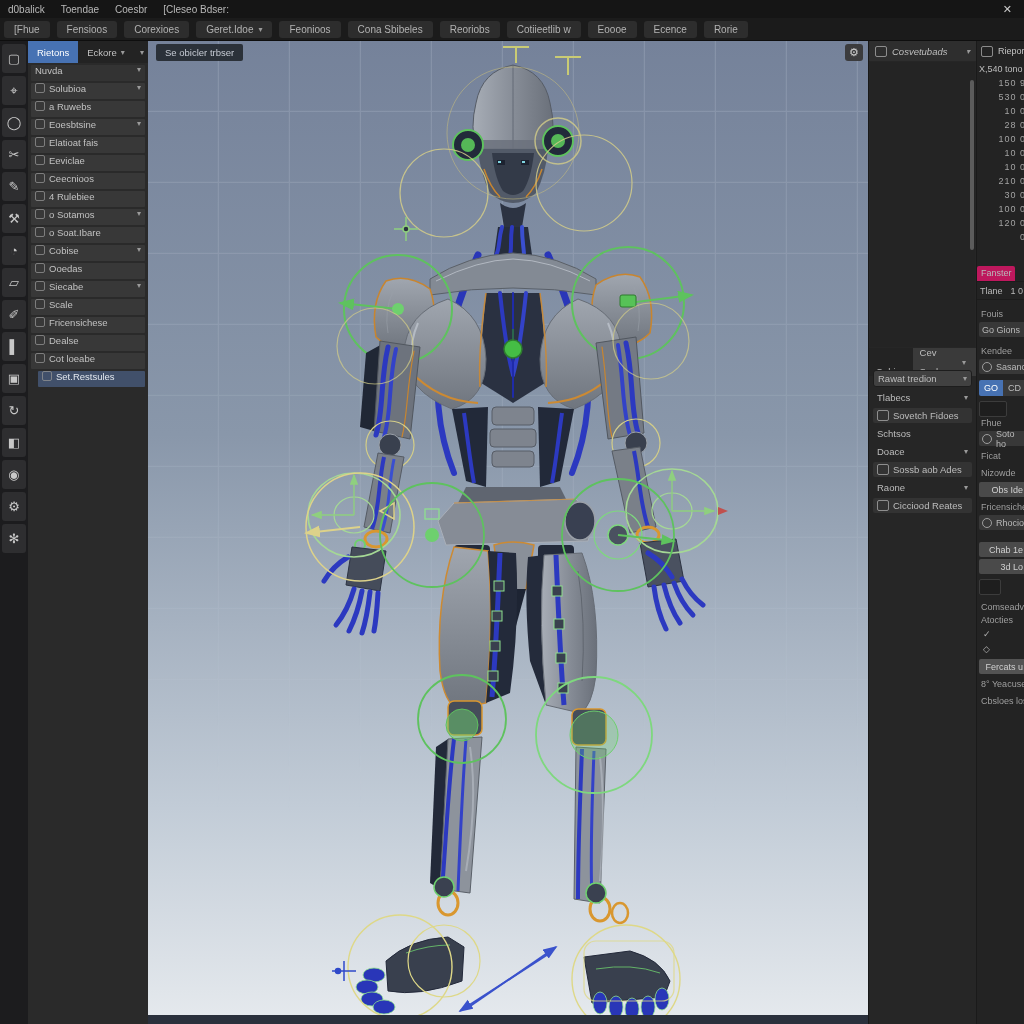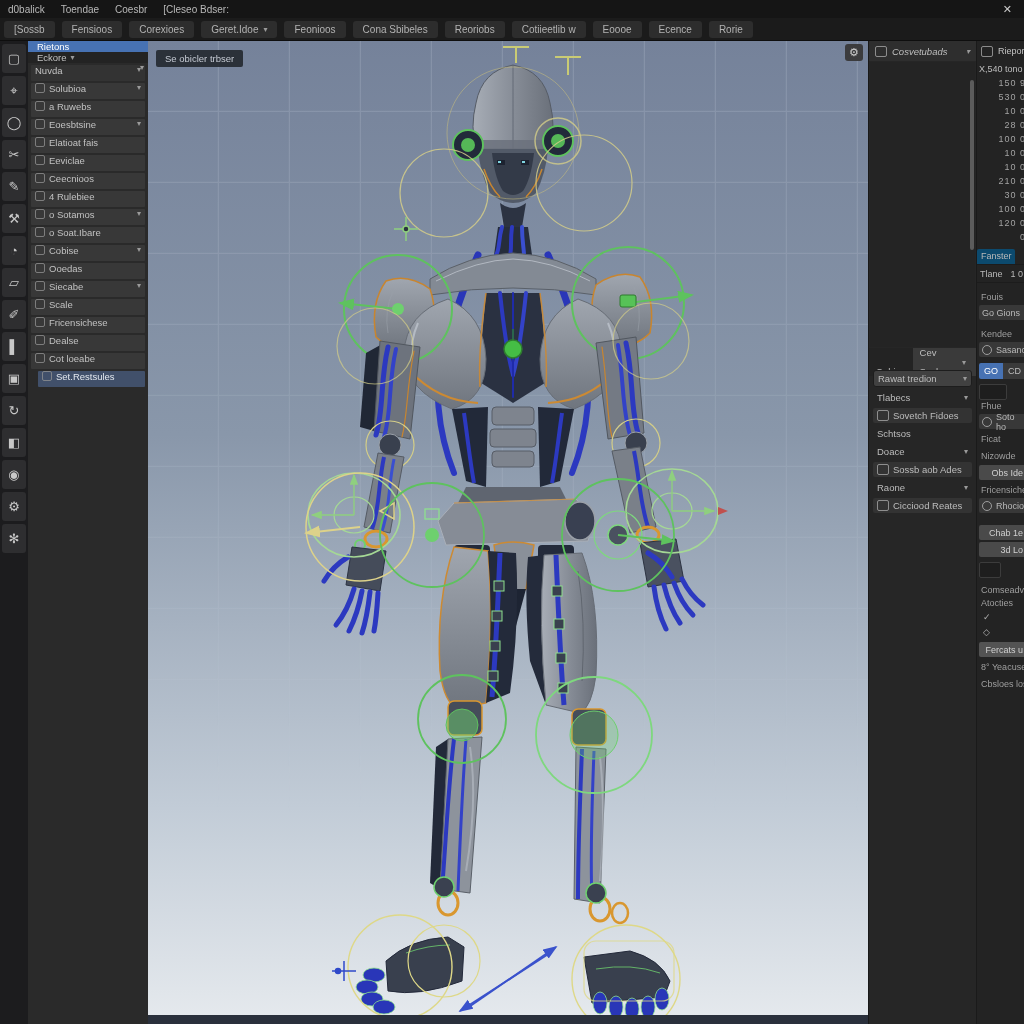--- a/index.html
+++ b/index.html
@@ -22,38 +22,38 @@
   .main { display:flex; height:984px; }
 
   
   .tools { width:28px; background:#1c1c1e; display:flex; flex-direction:column;
            gap:3px; padding-top:3px; align-items:center; flex:none; }
   .tool { width:24px; height:29px; background:#2e2e30; border-radius:3px; color:#c8c8c8;
           font-size:13px; line-height:29px; text-align:center; flex:none; }
 
   
   .outliner { width:120px; background:#2a2a2a; flex:none; font-size:9.5px; color:#c2c2c2; }
-  .otabs { height:22px; display:flex; align-items:stretch; background:#232323;flex-direction:column; }
+  .otabs { height:22px; display:flex; align-items:stretch; background:#232323; }
   .otab { padding:0 9px; display:flex; align-items:center; gap:4px; }
   .otab.active { background:#4772b3; color:#ffffff; }
   .otab .caret,.ocaret { font-size:8px; color:#9a9a9a; }
   .ocaret { display:flex; align-items:center; padding:0 4px; margin-left:auto; }
   .orow { height:16px; margin:2px 3px 0 3px; background:#383838; display:flex;
           align-items:flex-start; gap:4px; padding:0 4px; white-space:nowrap; overflow:hidden;
           border-radius:1px; }
   .orow.header { background:#333333; }
   .orow.selected { background:#41506a; color:#e3e8ef; margin-left:10px; }
   .orow .caret { margin-left:auto; font-size:8px; color:#9a9a9a; }
   .mini-icon { width:8px; height:8px; border:1px solid #949494; border-radius:2px;
                flex:none; opacity:.75; }
 
   
   .viewport { position:relative; width:720px; flex:none; overflow:hidden; background:#8695a8; }
   .viewport svg { position:absolute; inset:0; display:block; }
-  .vplabel { position:absolute; top:9px; left:8px; background:rgba(33,37,43,.88);
+  .vplabel { position:absolute; top:3px; left:8px; background:rgba(33,37,43,.88);
              color:#c6cbd4; font-size:9.5px; padding:3px 9px; border-radius:2px; }
   .vpgear { position:absolute; top:3px; right:5px; width:18px; height:17px; background:#3b3b3d;
             border-radius:3px; color:#cfcfcf; font-size:11px; line-height:17px; text-align:center; }
 
   
   .midpanel { width:107px; background:#262626; flex:none; font-size:9.5px; color:#bdbdbd;
               display:flex; flex-direction:column; position:relative; border-left:1px solid #191919; }
   .phead { height:20px; background:#2e2e2e; display:flex; align-items:center; gap:5px; padding:0 6px;font-style:italic; }
   .picon { width:10px; height:9px; border:1px solid #a5a5a5; border-radius:2px; flex:none; opacity:.8;}
   .phead .caret { margin-left:auto; font-size:8px; color:#9a9a9a; }
@@ -72,21 +72,21 @@
   .midfill { flex:1; background:#262626; }
 
   
   .rightpanel { width:49px; background:#232323; flex:none; overflow:hidden; position:relative;
                 font-size:9px; color:#b9b9b9; border-left:1px solid #1a1a1a; }
   .rinner { position:absolute; left:0; top:0; width:130px; }
   .rhead { height:20px; display:flex; align-items:center; gap:5px; padding:0 4px; color:#c4c4c4; }
   .rrow-values { height:14px; display:flex; align-items:center; justify-content:flex-end;
                  width:49px; padding-right:1px; color:#a3a3a3; letter-spacing:1px; }
   .rxform { height:15px; display:flex; align-items:center; padding-left:2px; color:#bdbdbd; }
-  .rtab { width:34px; height:15px; background:#0c4a6e; margin-top:5px; line-height:15px;
+  .rtab { width:34px; height:15px; background:#be185d; margin-top:22px; line-height:15px;
           padding-left:4px; border-radius:2px 2px 0 0; }
   .rkv { width:49px; height:17px; border-top:1px solid #1c1c1c; border-bottom:1px solid #1c1c1c;
          display:flex; align-items:center; gap:8px; padding-left:3px; }
   .rlabel { height:13px; line-height:13px; padding-left:4px; color:#9f9f9f; }
   .rfield { width:44px; height:15px; background:#383838; border-radius:2px; margin:1px 0 0 2px;
             display:flex; align-items:center; gap:4px; padding-left:3px; }
   .rbtn { width:44px; height:15px; background:#4a4a4a; border-radius:2px; margin:2px 0 0 2px;
           display:flex; align-items:center; justify-content:flex-end; padding-right:4px; color:#d0d0d0;}
   .rbtn.hl { background:#535353; }
   .bluetabs { display:flex; height:16px; margin:6px 0 0 2px; width:60px; border-radius:2px; overflow:hidden;}
@@ -105,21 +105,21 @@
 
   <div class="titlebar">
     <span class="menu-item">d0balick</span>
     <span class="menu-item">Toendae</span>
     <span class="menu-item">Coesbr</span>
     <span class="menu-item">[Cleseo Bdser:</span>
     <span class="close-btn">✕</span>
   </div>
 
   <div class="tabsbar">
-    <span class="wtab">[Sossb</span>
+    <span class="wtab">[Fhue</span>
     <span class="wtab">Fensioos</span>
     <span class="wtab">Corexioes</span>
     <span class="wtab">
         <span>Geret.Idoe</span>
         <span class="caret">▾</span>
       </span>
     <span class="wtab">Feonioos</span>
     <span class="wtab">Cona Sbibeles</span>
     <span class="wtab">Reoriobs</span>
     <span class="wtab">Cotiieetlib w</span>

